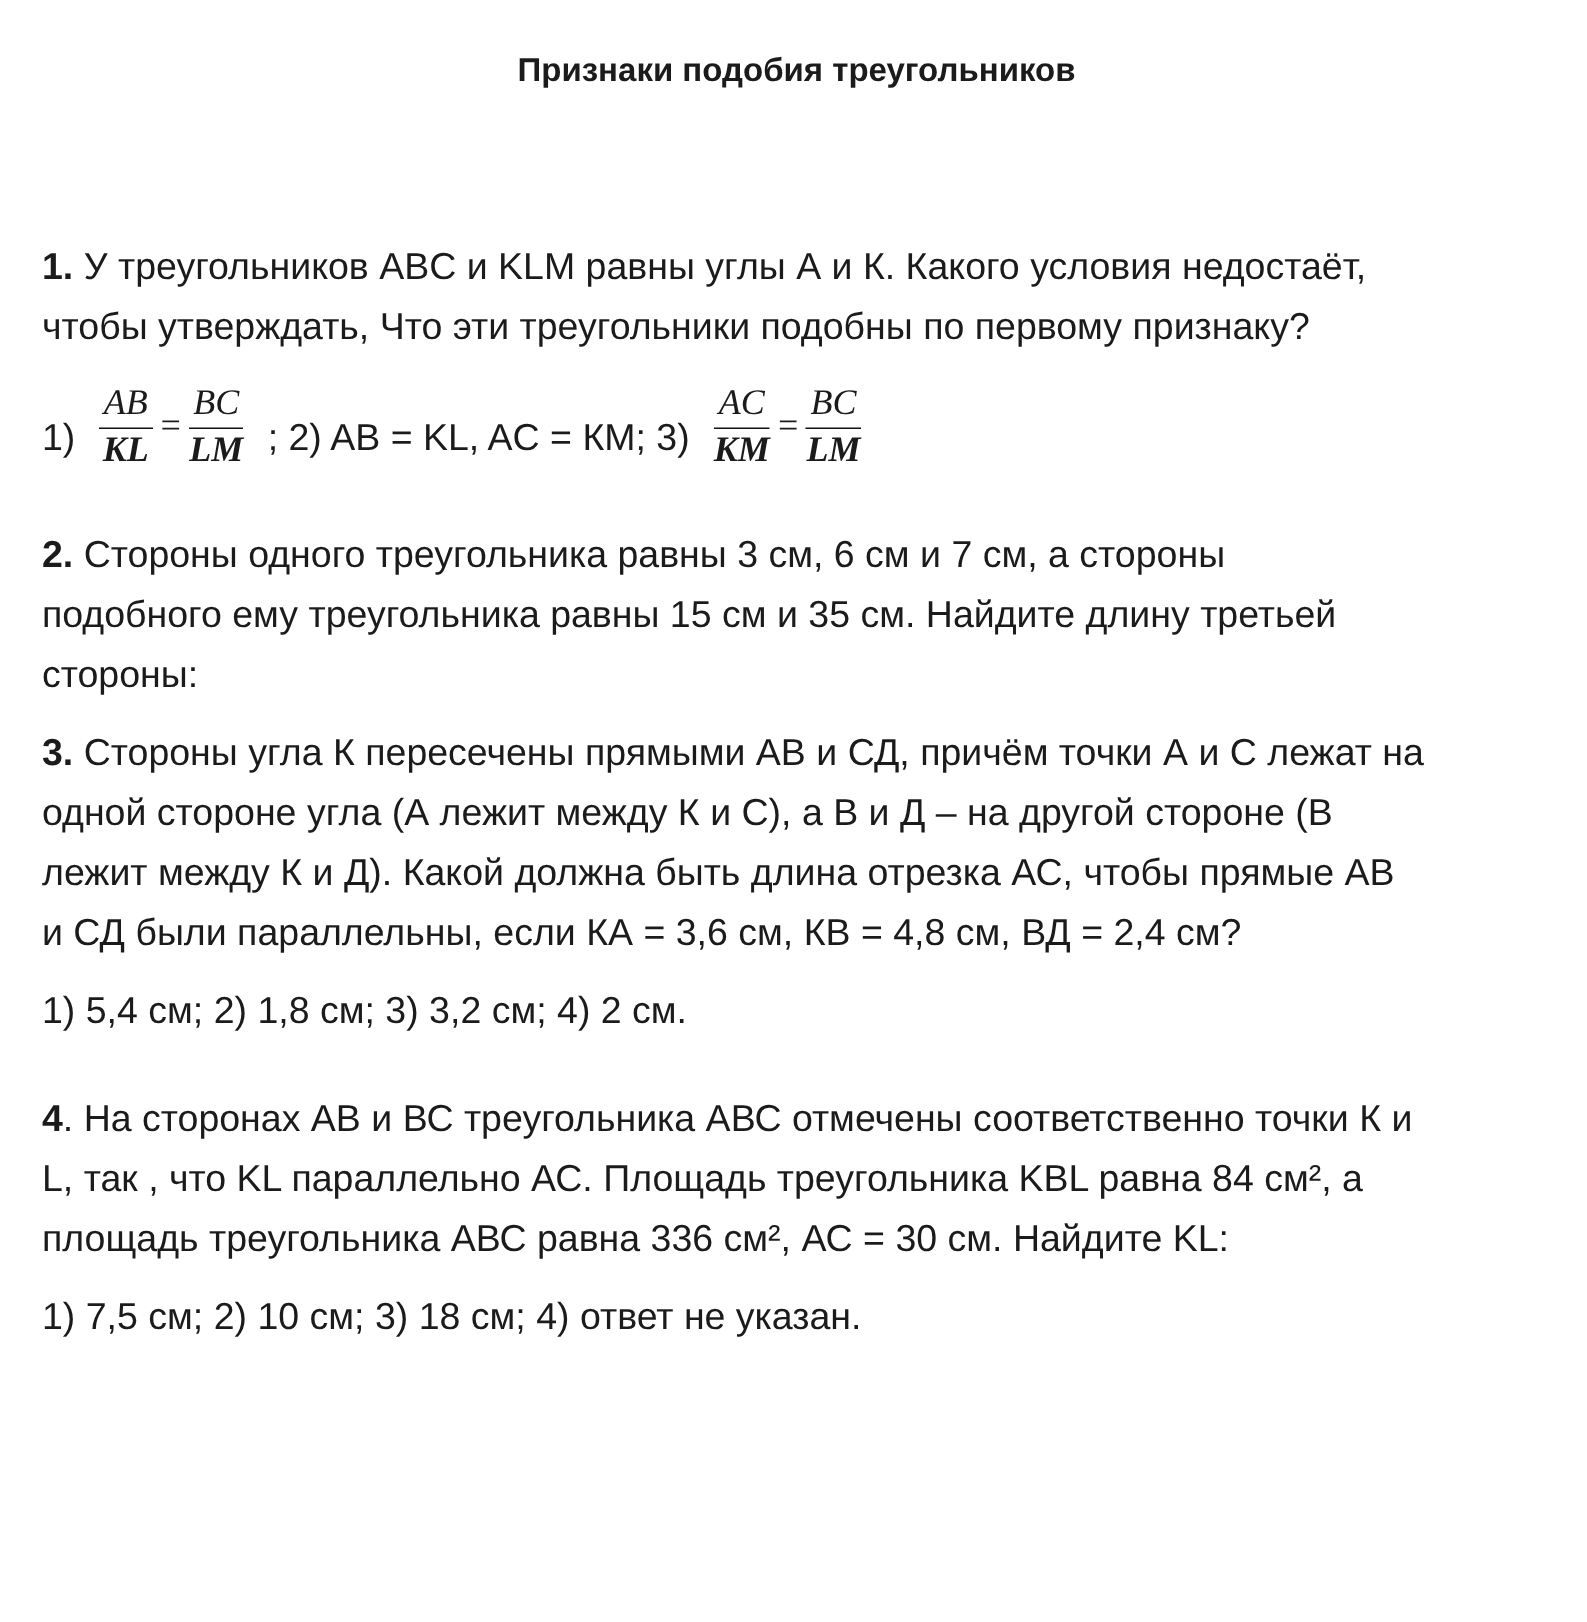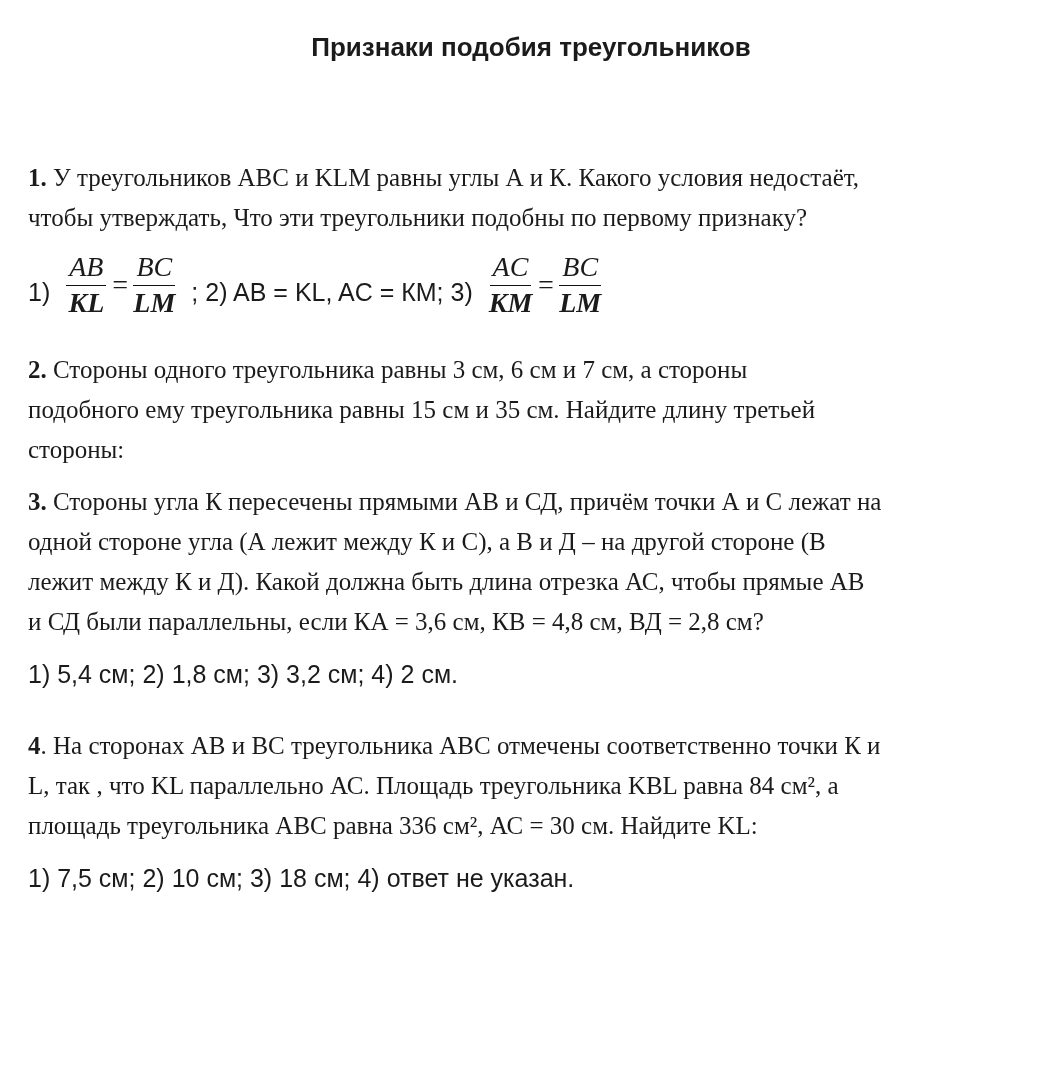--- a/index.html
+++ b/index.html
@@ -5,38 +5,38 @@
   html, body { margin: 0; padding: 0; background: #ffffff; }
   body {
     width: 1058px; height: 1081px; overflow: hidden;
     color: #1b1b1b;
     font-family: "Liberation Sans", "DejaVu Sans", sans-serif;
     font-size: 25px; line-height: 40px;
   }
   .page { padding: 32px 24px 0 28px; }
 
   .title {
-    font-size: 26px; font-weight: bold; text-align: center;
+    font-size: 22px; font-weight: bold; text-align: center;
     line-height: 30px; margin: 0 0 96px 0;
   }
 
-  .para { margin: 0 0 12px 0; font-family: Liberation Serif, serif; }
+  .para { margin: 0 0 12px 0; }
   .qnum { font-weight: bold; }
   .wrap { white-space: pre-line; }
 
   .options {
     display: flex; align-items: center;
     height: 84px; margin: 0 0 16px 0;
   }
   .answers { margin: 0 0 32px 0; }
 
   .math {
     display: inline-flex; align-items: center;
     font-family: "Liberation Serif", "DejaVu Serif", serif;
-    font-style: italic; font-size: 28px; line-height: 1.15;
+    font-style: italic; font-size: 24px; line-height: 1.15;
     margin: 0 16px; position: relative; top: -7px;
   }
   .frac { display: inline-flex; flex-direction: column; align-items: center; }
   .frac .num { border-bottom: 1.6px solid #111; padding: 0 3px 1px 3px; }
   .frac .den { padding-top: 1px; font-weight: bold; }
   .eq { margin: 0 4px; }
 </style>
 </head>
 <body>
 
@@ -75,21 +75,21 @@
   </div>
 
   <div class="para"><b class="qnum">2.</b> <span class="wrap">Стороны одного треугольника равны 3 см, 6 см и 7 см, а стороны
 подобного ему треугольника равны 15 см и 35 см. Найдите длину третьей
 стороны:</span></div>
 
 
   <div class="para"><b class="qnum">3.</b> <span class="wrap">Стороны угла К пересечены прямыми АВ и СД, причём точки А и С лежат на
 одной стороне угла (А лежит между К и С), а В и Д – на другой стороне (В
 лежит между К и Д). Какой должна быть длина отрезка АС, чтобы прямые АВ
-и СД были параллельны, если КА = 3,6 см, КВ = 4,8 см, ВД = 2,8 см?</span></div>
+и СД были параллельны, если КА = 3,6 см, КВ = 4,8 см, ВД = 2,4 см?</span></div>
 
   <div class="answers">1) 5,4 см; 2) 1,8 см; 3) 3,2 см; 4) 2 см.</div>
 
   <div class="para"><b class="qnum">4</b><span class="wrap">. На сторонах АВ и ВС треугольника АВС отмечены соответственно точки К и
 L, так , что KL параллельно АС. Площадь треугольника KBL равна 84 см², а
 площадь треугольника АВС равна 336 см², АС = 30 см. Найдите KL:</span></div>
 
   <div class="answers">1) 7,5 см; 2) 10 см; 3) 18 см; 4) ответ не указан.</div>
 
 </div>

